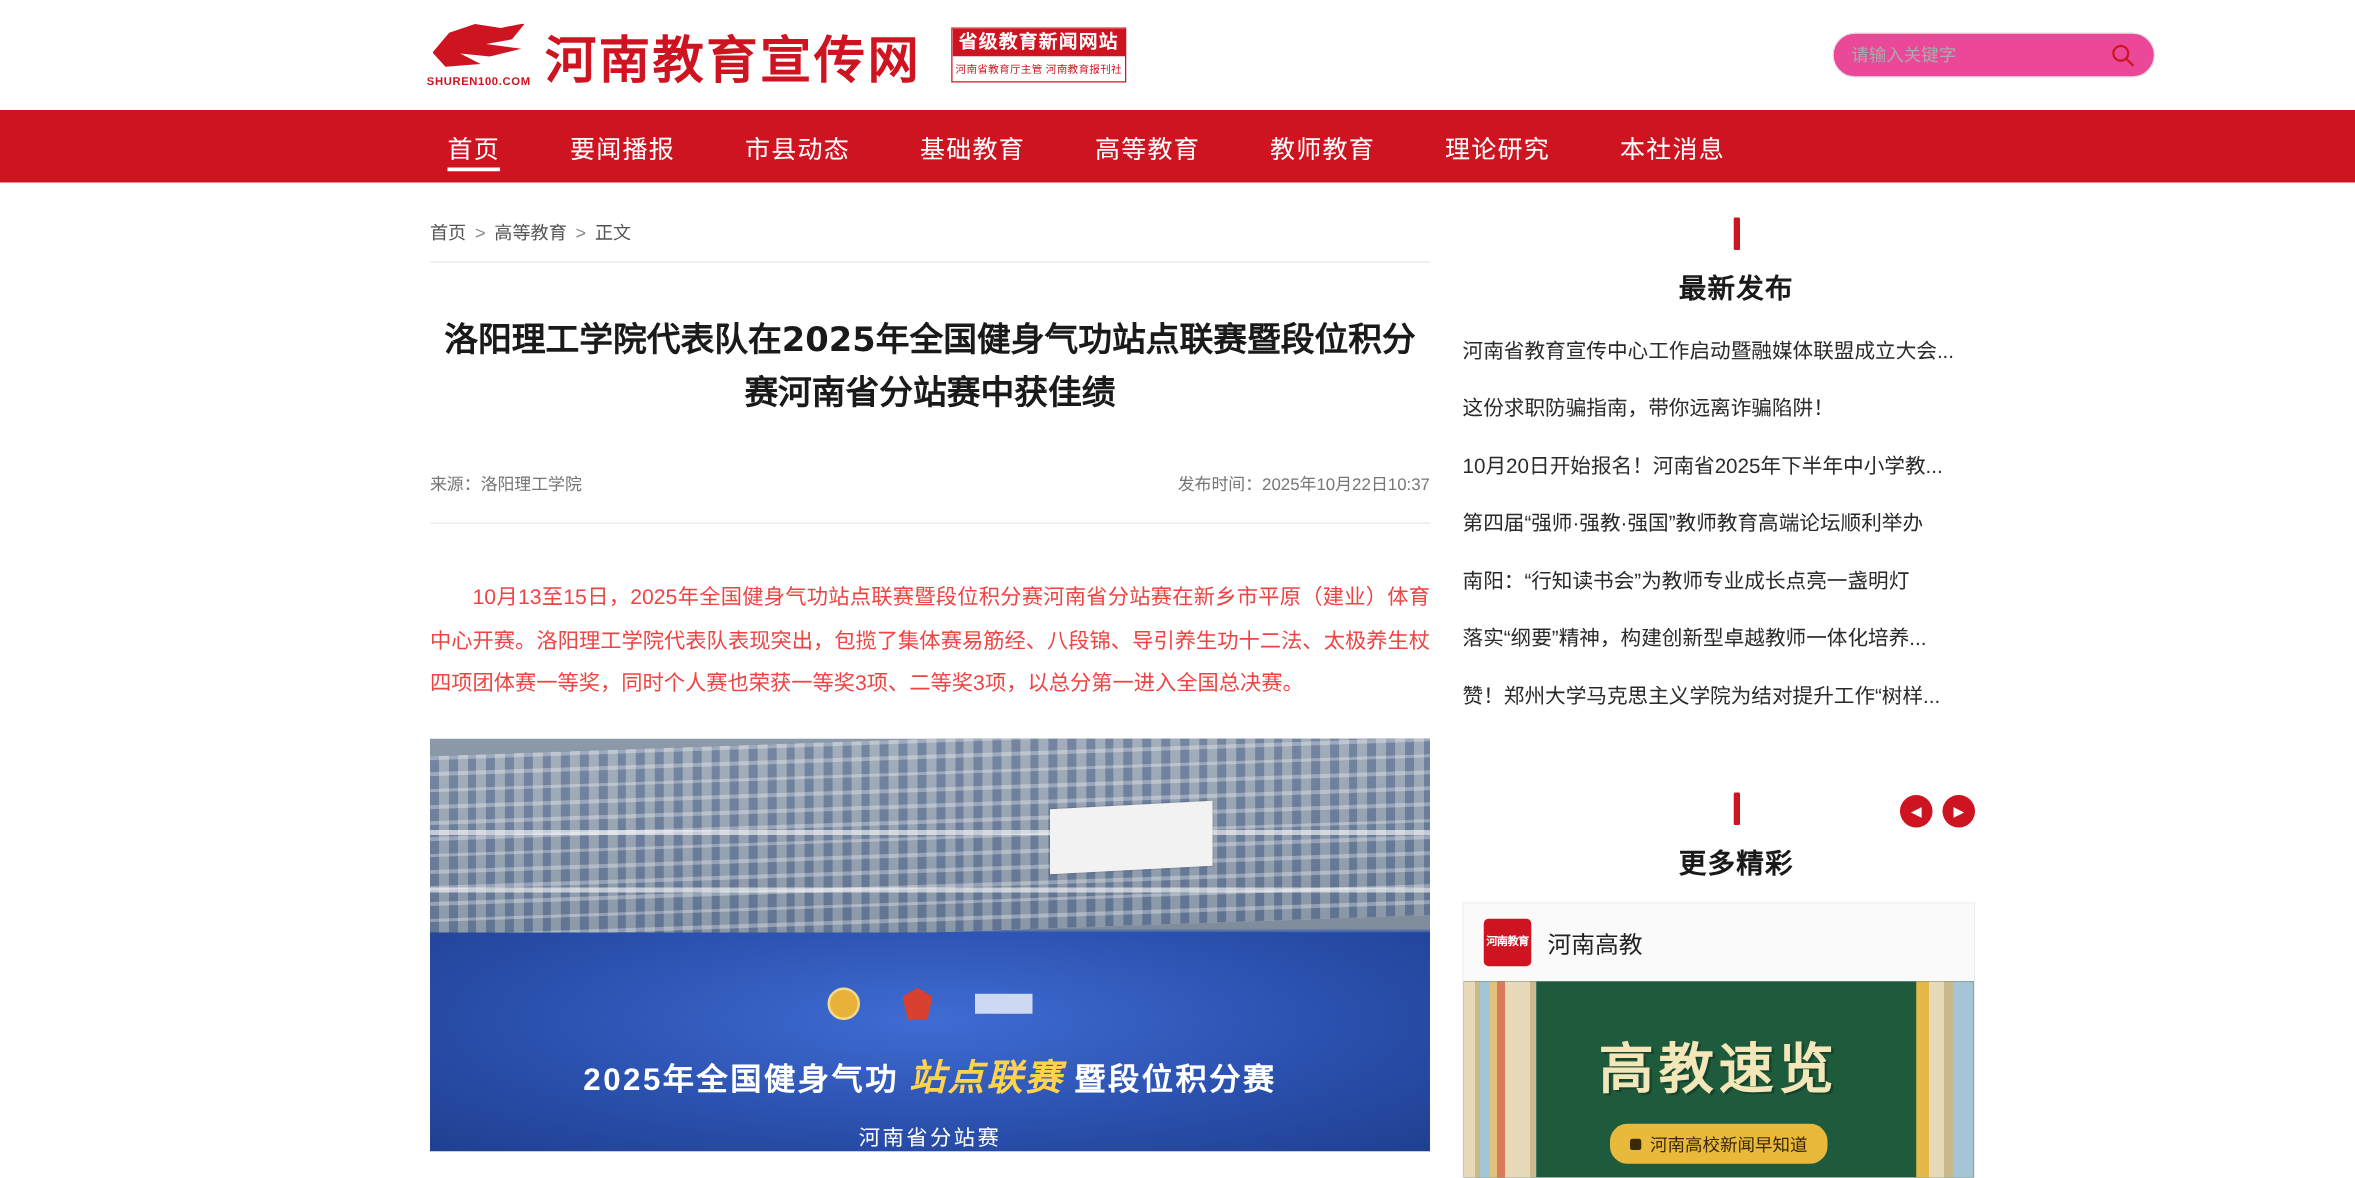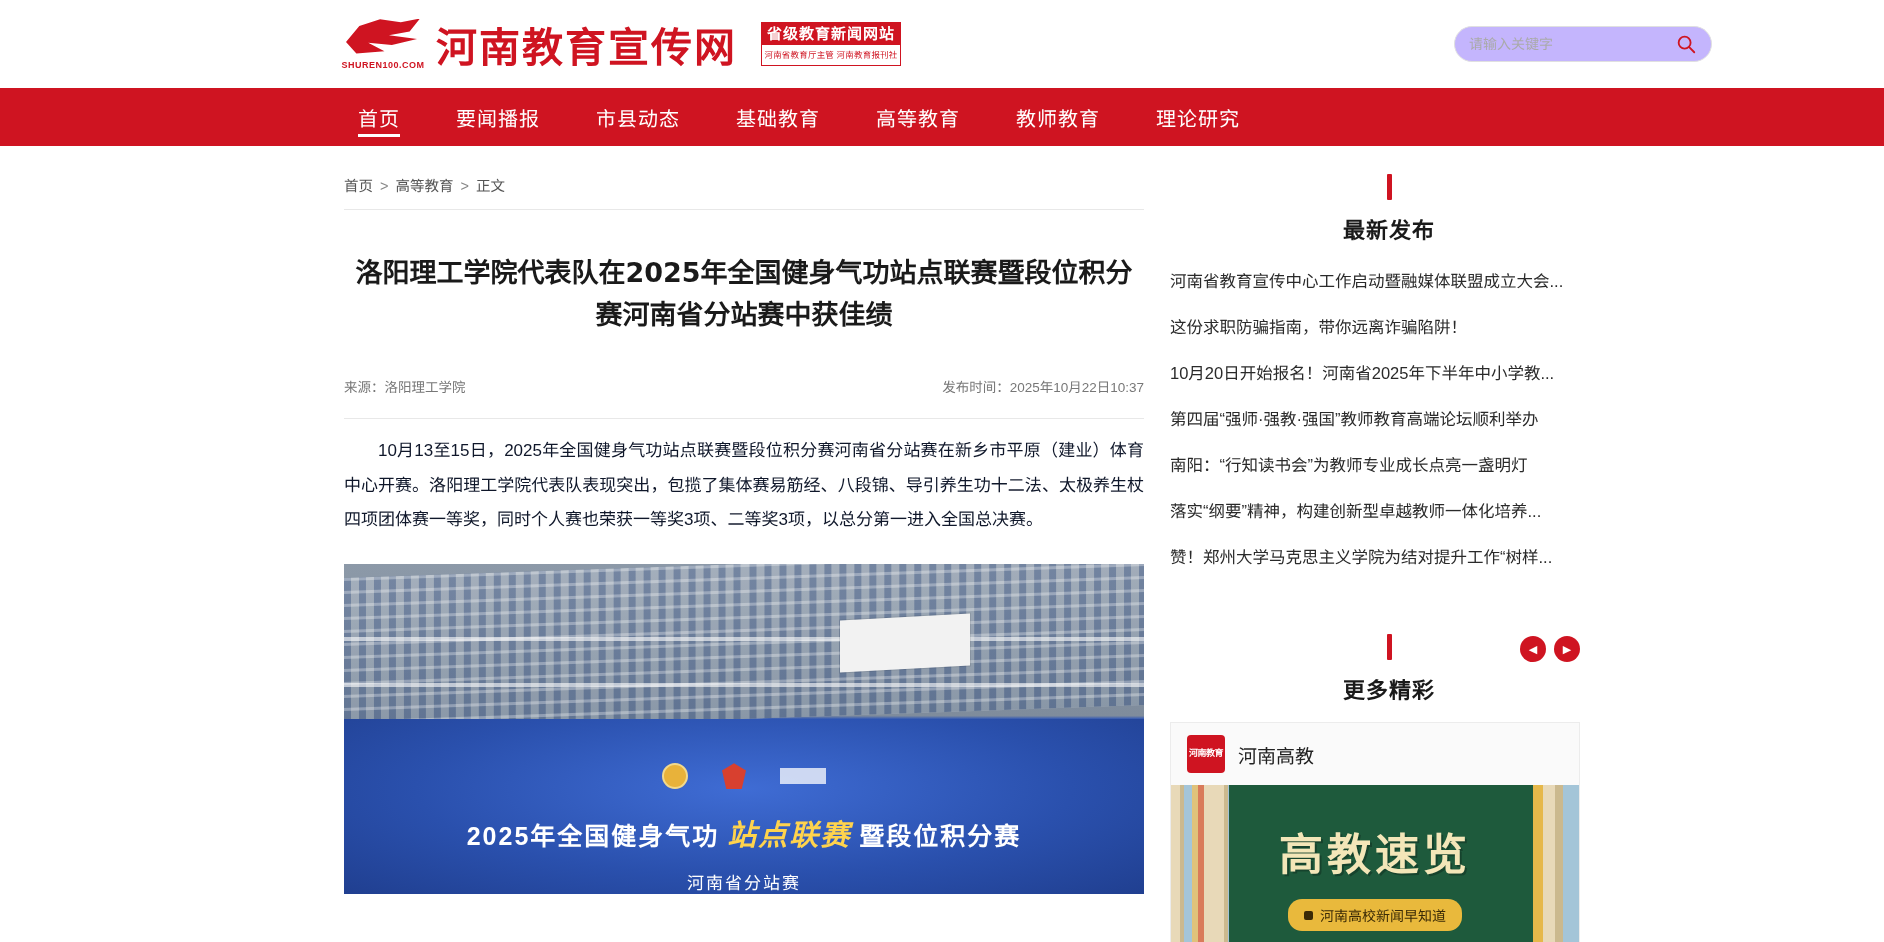--- a/index.html
+++ b/index.html
@@ -70,30 +70,30 @@
   }
   .logo-badge-bottom {
     color: #cf1421;
     font-size: 8.5px;
     text-align: center;
     line-height: 21px;
     letter-spacing: .2px;
   }
   .search-box {
     position: absolute;
-    right: 172px;
+    right: 160px;
     top: 26px;
     width: 258px;
     height: 36px;
     border: 1px solid #e0e0e0;
     border-radius: 18px;
     display: flex;
     align-items: center;
     padding: 0 14px;
-    background: #c4b5fd;
+    background: #ec4899;
   }
   .search-box input {
     flex: 1;
     border: none;
     outline: none;
     font-size: 14px;
     color: #333;
     background: transparent;
     font-family: "Liberation Sans", sans-serif;
   }
@@ -168,24 +168,24 @@
   .article-meta {
     margin-top: 40px;
     display: flex;
     justify-content: space-between;
     font-size: 13.5px;
     color: #777;
     padding-bottom: 22px;
     border-bottom: 1px solid #e8e8e8;
   }
   .article-body {
-    margin-top: 15px;
+    margin-top: 42px;
     font-size: 17px;
     line-height: 2.05;
-    color: #0f172a;
+    color: #ef4444;
     text-align: justify;
   }
   .article-body p { text-indent: 2em; }
 
   
   .article-photo {
     margin: 26px auto 0;
     width: 800px;
     height: 330px;
     background: linear-gradient(#8c99a8 0%, #7f8c9c 46%, #2f56b5 47%, #2a4fae 100%);
@@ -360,20 +360,21 @@
 </div>
 
 <div class="nav">
   <div class="nav-item active">首页</div>
   <div class="nav-item">要闻播报</div>
   <div class="nav-item">市县动态</div>
   <div class="nav-item">基础教育</div>
   <div class="nav-item">高等教育</div>
   <div class="nav-item">教师教育</div>
   <div class="nav-item">理论研究</div>
+  <div class="nav-item">本社消息</div>
 </div>
 
 <div class="page">
 
   <div class="main-col">
 
     <div class="breadcrumb">
       <a>首页</a><span class="sep">&gt;</span><a>高等教育</a><span class="sep">&gt;</span><span>正文</span>
     </div>
 

